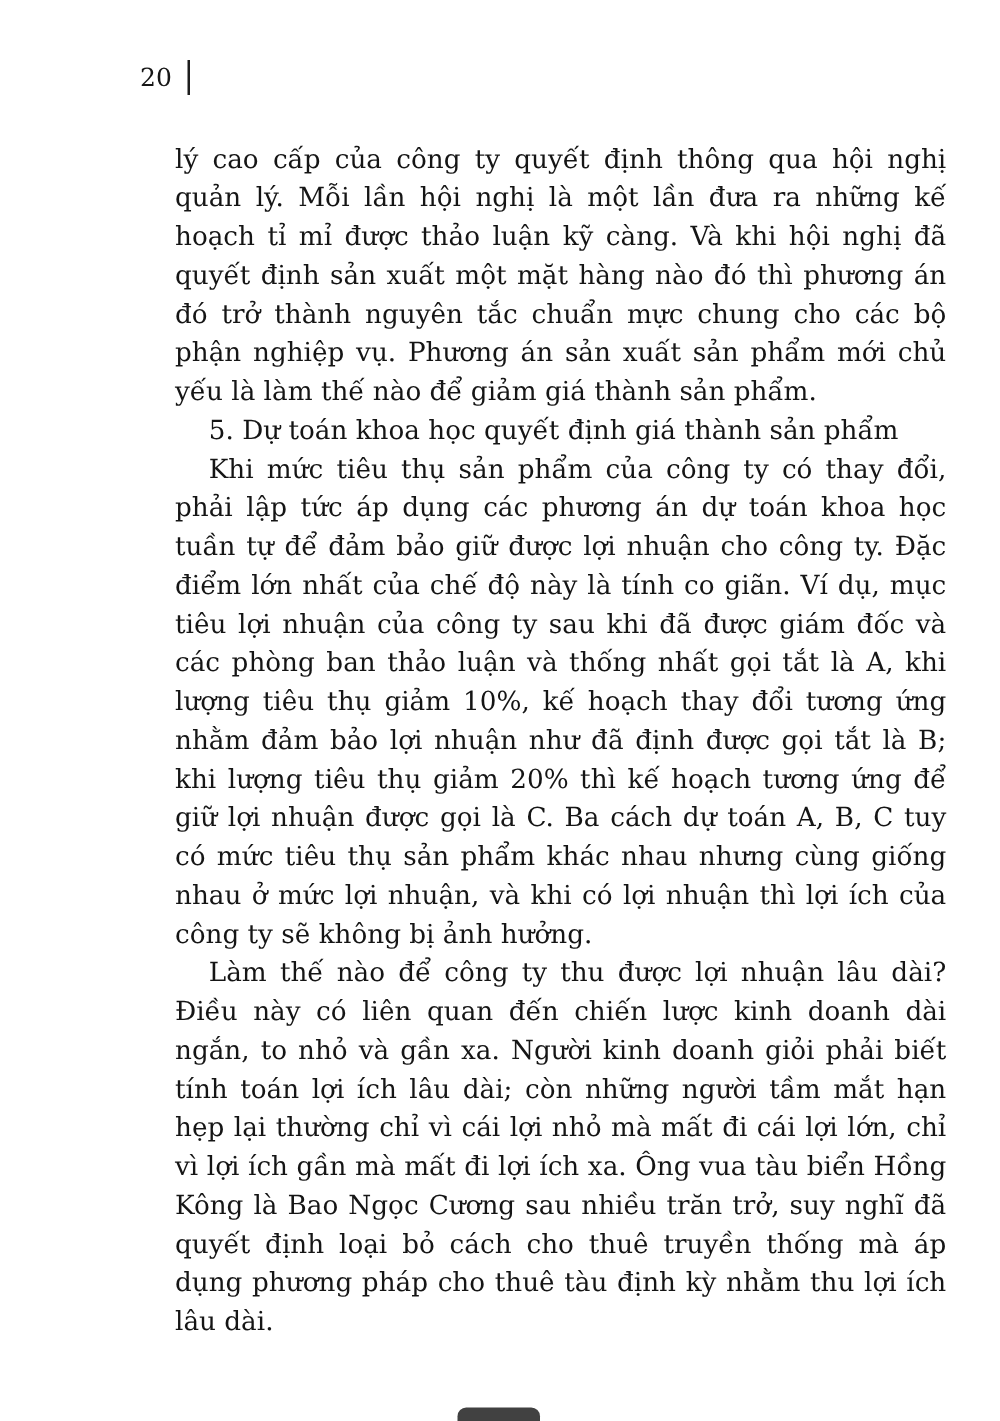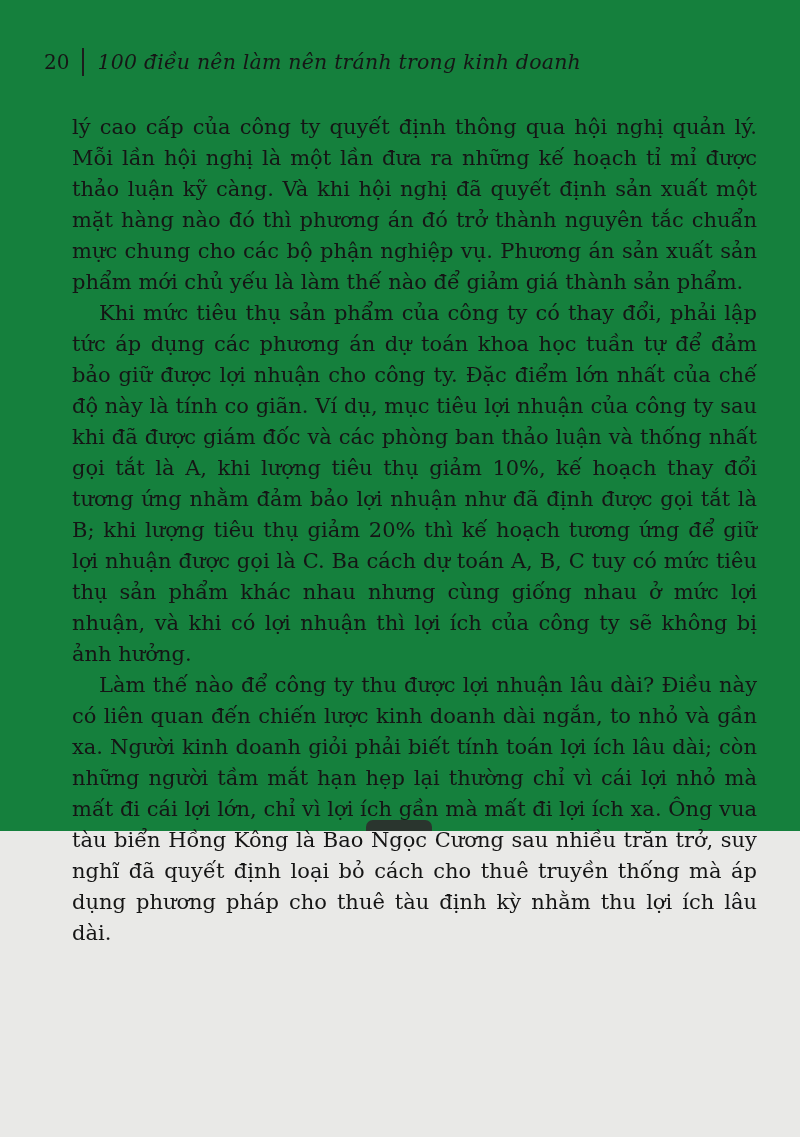--- a/index.html
+++ b/index.html
@@ -10,24 +10,24 @@
   body {
     width: 800px;
     height: 1137px;
     overflow: hidden;
     font-family: "DejaVu Serif", "Liberation Serif", serif;
   }
   .page {
     position: relative;
     box-sizing: border-box;
     width: 800px;
-    height: 831px;
-    background: #15803d;
+    height: 1137px;
+    background: #ffffff;
     color: #161616;
-    padding: 48px 43px 0 44px;
+    padding: 48px 43px 0 112px;
   }
   .running-head {
     display: flex;
     align-items: center;
     margin: 0 0 36px 0;
   }
   .page-num {
     font-size: 20px;
     margin-right: 13px;
   }
@@ -74,27 +74,27 @@
   }
 </style>
 </head>
 <body>
 
 <div class="page">
 
   <header class="running-head">
     <span class="page-num">20</span>
     <span class="head-divider"></span>
-    <span class="book-title">100 điều nên làm nên tránh trong kinh doanh</span>
   </header>
 
   <main class="body-text">
 
     <p class="para">lý cao cấp của công ty quyết định thông qua hội nghị quản lý. Mỗi lần hội nghị là một lần đưa ra những kế hoạch tỉ mỉ được thảo luận kỹ càng. Và khi hội nghị đã quyết định sản xuất một mặt hàng nào đó thì phương án đó trở thành nguyên tắc chuẩn mực chung cho các bộ phận nghiệp vụ. Phương án sản xuất sản phẩm mới chủ yếu là làm thế nào để giảm giá thành sản phẩm.</p>
 
+    <p class="para indent">5. Dự toán khoa học quyết định giá thành sản phẩm</p>
 
     <p class="para indent">Khi mức tiêu thụ sản phẩm của công ty có thay đổi, phải lập tức áp dụng các phương án dự toán khoa học tuần tự để đảm bảo giữ được lợi nhuận cho công ty. Đặc điểm lớn nhất của chế độ này là tính co giãn. Ví dụ, mục tiêu lợi nhuận của công ty sau khi đã được giám đốc và các phòng ban thảo luận và thống nhất gọi tắt là A, khi lượng tiêu thụ giảm 10%, kế hoạch thay đổi tương ứng nhằm đảm bảo lợi nhuận như đã định được gọi tắt là B; khi lượng tiêu thụ giảm 20% thì kế hoạch tương ứng để giữ lợi nhuận được gọi là C. Ba cách dự toán A, B, C tuy có mức tiêu thụ sản phẩm khác nhau nhưng cùng giống nhau ở mức lợi nhuận, và khi có lợi nhuận thì lợi ích của công ty sẽ không bị ảnh hưởng.</p>
 
 
     <p class="para indent">Làm thế nào để công ty thu được lợi nhuận lâu dài? Điều này có liên quan đến chiến lược kinh doanh dài ngắn, to nhỏ và gần xa. Người kinh doanh giỏi phải biết tính toán lợi ích lâu dài; còn những người tầm mắt hạn hẹp lại thường chỉ vì cái lợi nhỏ mà mất đi cái lợi lớn, chỉ vì lợi ích gần mà mất đi lợi ích xa. Ông vua tàu biển Hồng Kông là Bao Ngọc Cương sau nhiều trăn trở, suy nghĩ đã quyết định loại bỏ cách cho thuê truyền thống mà áp dụng phương pháp cho thuê tàu định kỳ nhằm thu lợi ích lâu dài.</p>
 
 
   </main>
 
   <div class="scan-artifact"></div>

